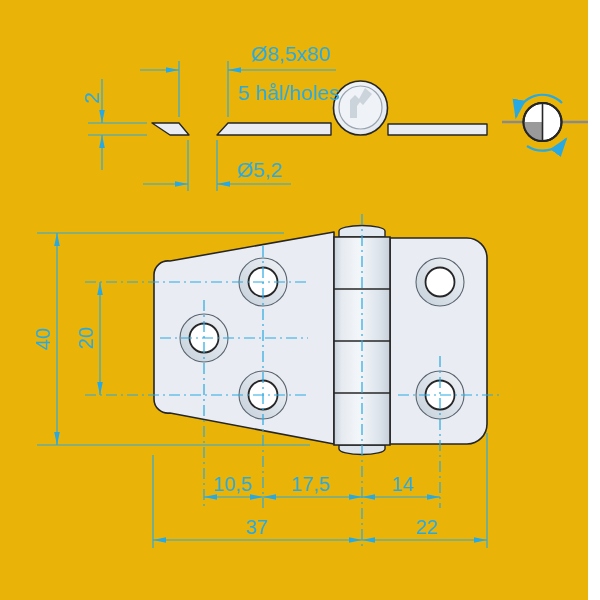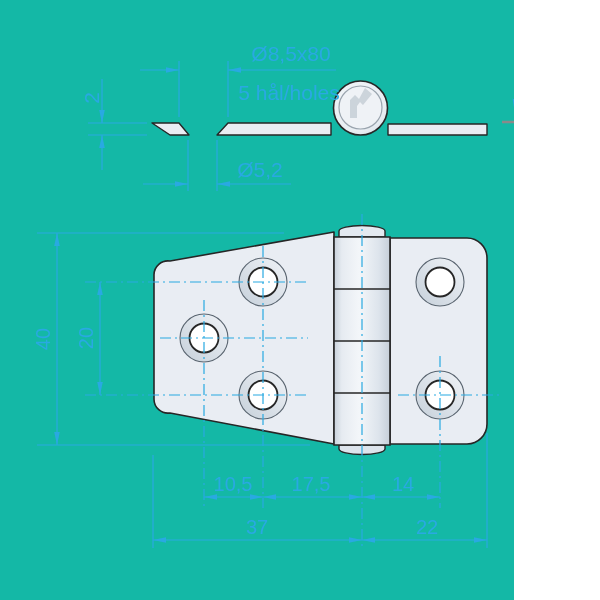--- a/index.html
+++ b/index.html
@@ -1,16 +1,16 @@
 <!DOCTYPE html>
 <html><head>
 <meta charset="utf-8">
 <style>
   html,body{margin:0;padding:0;background:#ffffff;}
-  .canvas{position:relative;width:514px;height:600px;background:#14b8a6;overflow:hidden;
+  .canvas{position:relative;width:588px;height:600px;background:#eab308;overflow:hidden;
           font-family:"Liberation Sans", sans-serif;}
   svg text{font-family:"Liberation Sans", sans-serif;}
   .dim-text{fill:#29a9e2;font-size:20px;}
   .dim-text-lg{fill:#29a9e2;font-size:21px;}
 </style>
 </head>
 <body>
 
 <div class="canvas">
 <svg width="600" height="600" viewBox="0 0 600 600">

